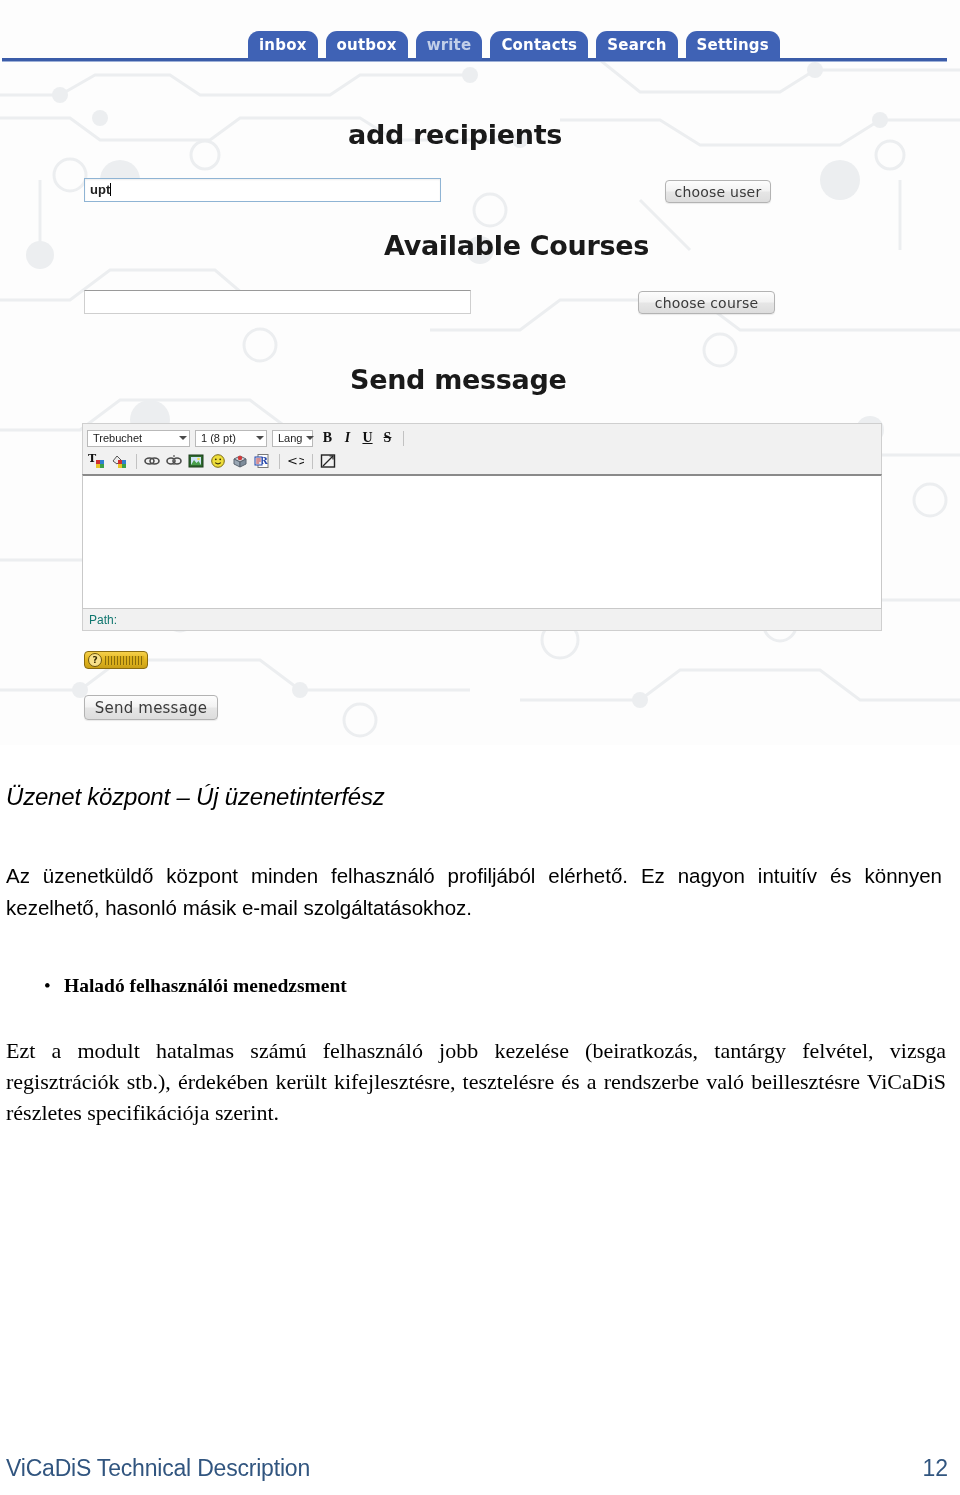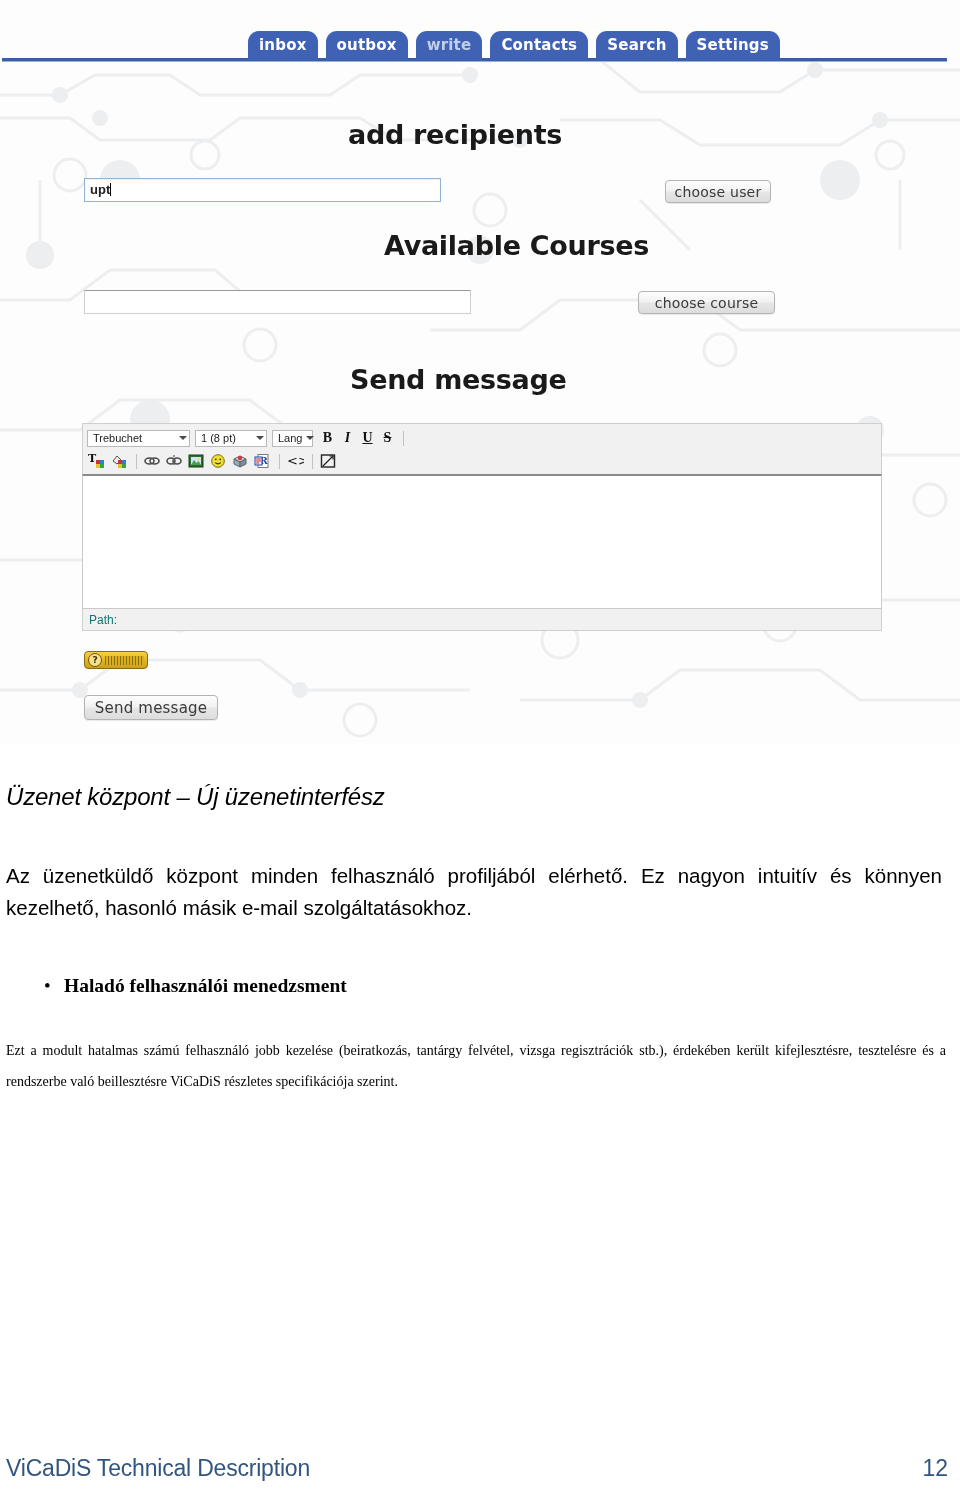--- a/index.html
+++ b/index.html
@@ -237,21 +237,21 @@
   #bullet-block .dot{
     width:20px;margin-left:44px;
     font-size:19px;line-height:28px;color:#000;
   }
   #bullet-item-label{
     font-size:19.5px;font-weight:bold;line-height:28px;
     font-family:"Liberation Serif", serif;
   }
   #bullet-para{
     position:absolute;left:6px;top:290px;width:940px;
-    font-size:14px;line-height:31px;
+    font-size:22px;line-height:31px;
     font-family:"Liberation Serif", serif;
     color:#000;text-align:justify;
   }
 
   
   #footer{
     position:absolute;left:0;top:1455px;width:960px;height:34px;
   }
   #footer-title{
     position:absolute;left:6px;top:0;

